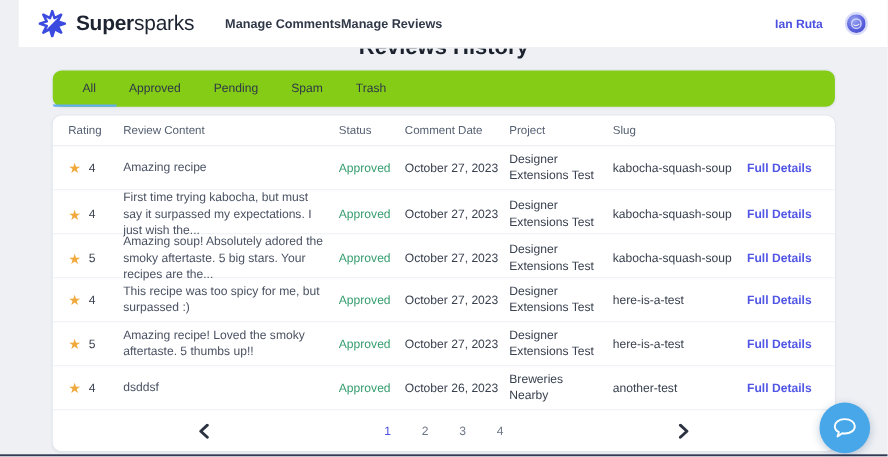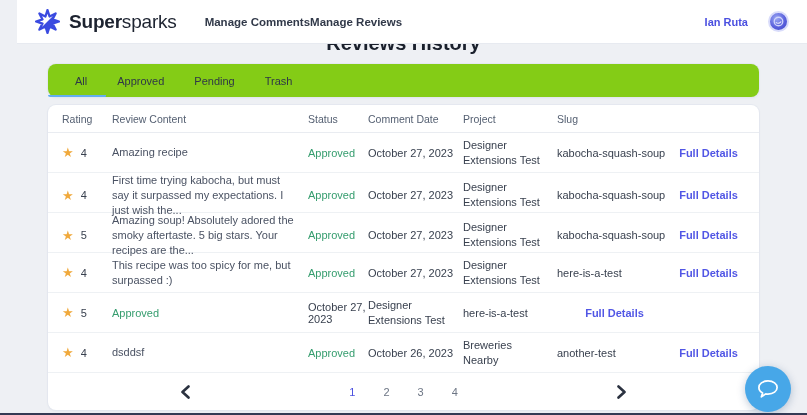--- a/index.html
+++ b/index.html
@@ -172,20 +172,23 @@
       </div>
 
   <div class="tab">
         <span>Approved</span>
       </div>
 
   <div class="tab">
         <span>Pending</span>
       </div>
 
+  <div class="tab">
+        <span>Spam</span>
+      </div>
 
   <div class="tab">
         <span>Trash</span>
       </div>
 </div>
   <div class="tab-underline"></div>
 </div>
 
 <div class="table-card">
   <div class="grid-row thead">
@@ -257,20 +260,21 @@
     <div class="cell details">
       <a class="details-link">Full Details</a>
     </div>
   </div>
 
   <div class="grid-row trow">
     <div class="cell rating">
       <span class="star">★</span>
       <span>5</span>
     </div>
+    <div class="cell content">Amazing recipe! Loved the smoky aftertaste. 5 thumbs up!!</div>
     <div class="cell status">Approved</div>
     <div class="cell date">October 27, 2023</div>
     <div class="cell project">Designer Extensions Test</div>
     <div class="cell slug">here-is-a-test</div>
     <div class="cell details">
       <a class="details-link">Full Details</a>
     </div>
   </div>
 
   <div class="grid-row trow">

